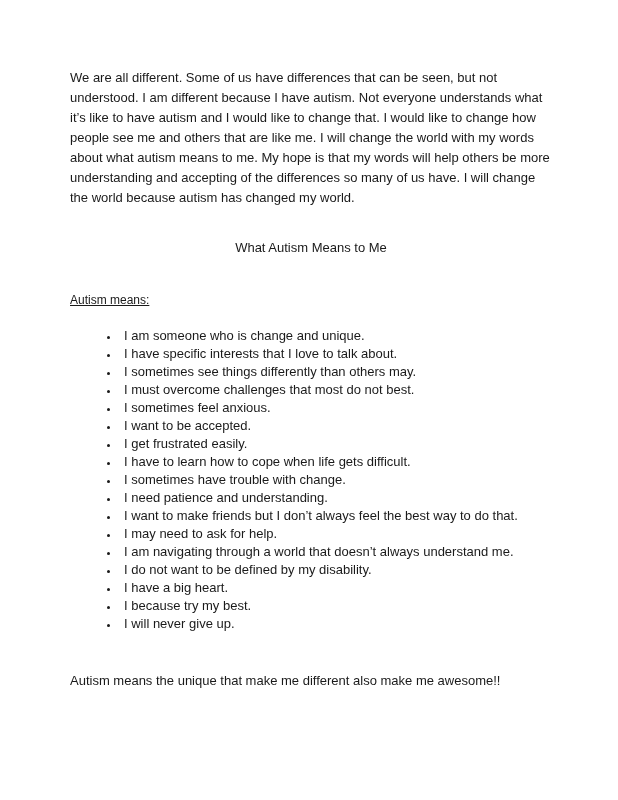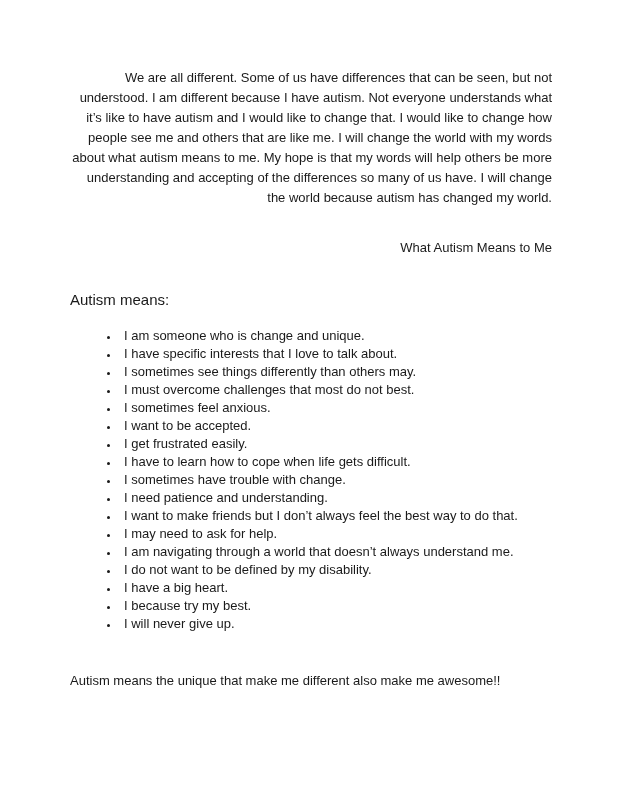--- a/index.html
+++ b/index.html
@@ -18,41 +18,42 @@
     box-sizing: border-box;
     width: 618px;
     height: 800px;
     padding: 68px 66px 0 70px;
     background: #ffffff;
   }
   .intro-paragraph {
     margin: 0;
     font-size: 13px;
     line-height: 20px;
-    text-align: right;
+    text-align: left;
   }
   .title-block {
-    text-align: right;
+    text-align: center;
     margin-top: 30px;
   }
   .doc-title {
     font-size: 13px;
     font-weight: normal;
     margin: 0;
     line-height: 20px;
   }
   .doc-byline {
     font-size: 13px;
     margin: 11px 0 0 0;
     line-height: 20px;
   }
   .list-heading {
     margin: 32px 0 17px 0;
-    font-size: 15px;
+    font-size: 12px;
     line-height: 20px;
+    text-decoration: underline;
   }
   ul.bullet-list {
     margin: 10px 0 0 0;
     padding-left: 50px;
     list-style-type: disc;
   }
   ul.bullet-list li {
     font-size: 13px;
     line-height: 18px;
     padding-left: 4px;

